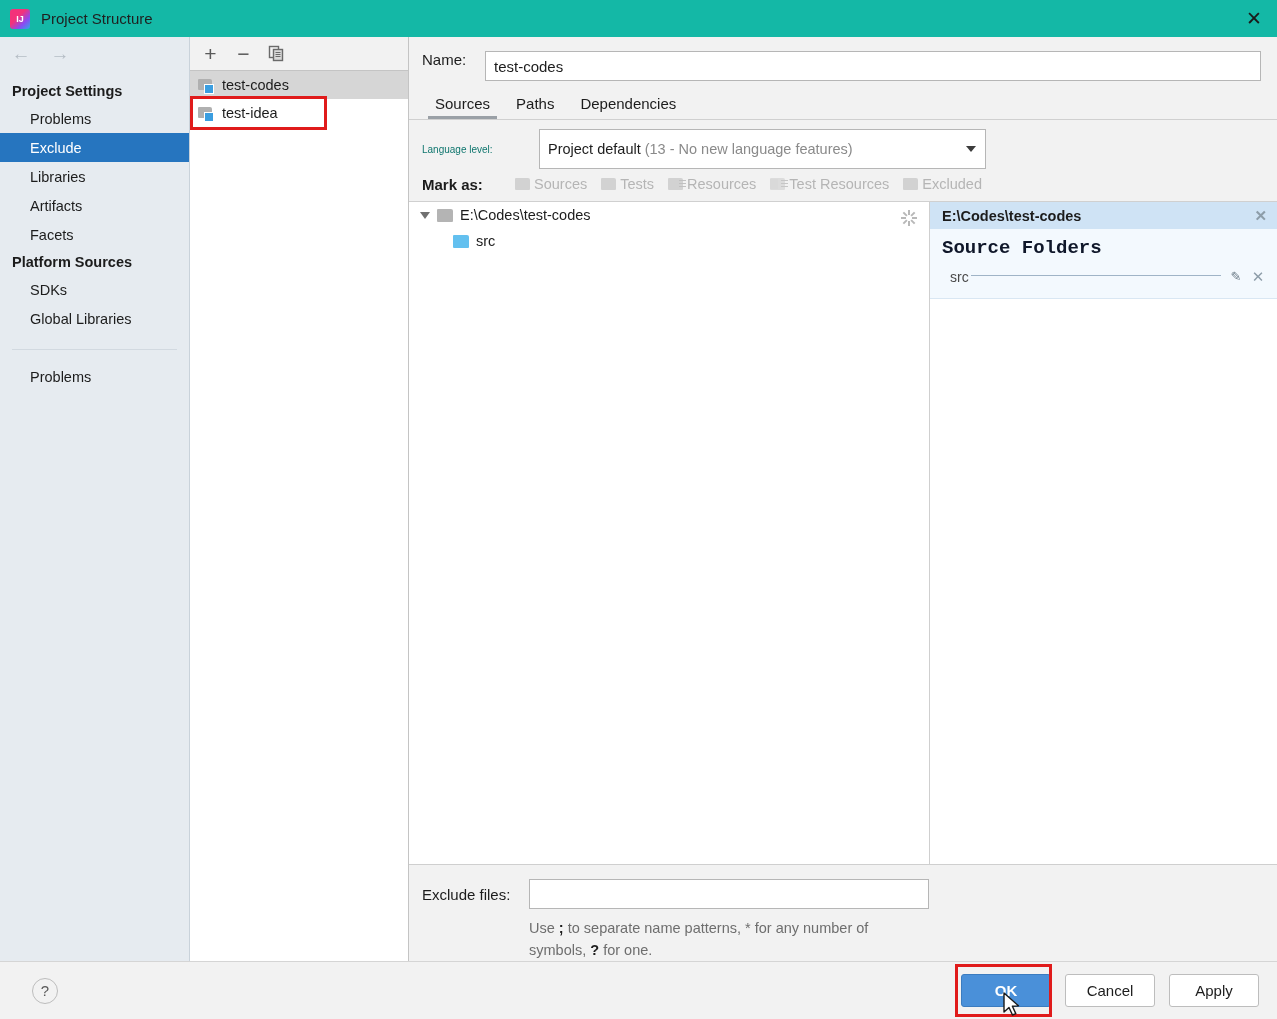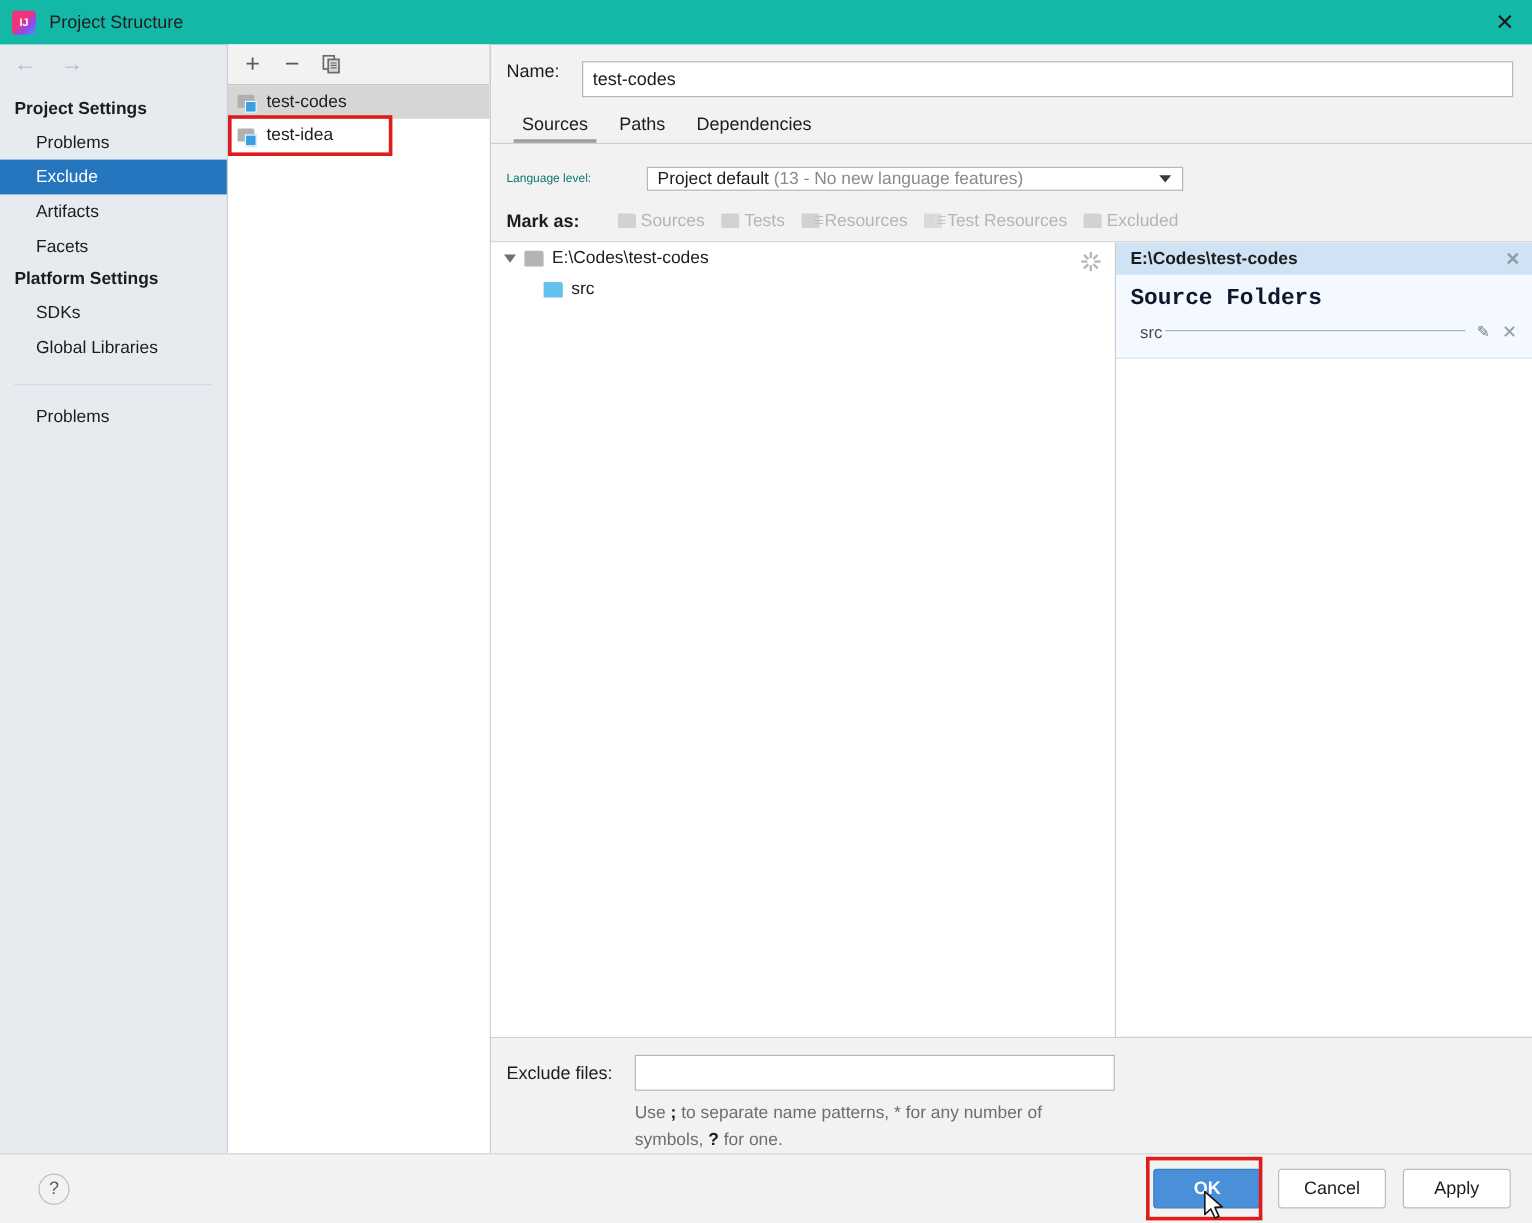--- a/index.html
+++ b/index.html
@@ -251,21 +251,21 @@
     flex: 0 0 45px;
   }
   .lang-label {
     font-size: 10px;
     color: #0f766e;
     width: 117px;
     flex: 0 0 117px;
   }
   .lang-combo {
     width: 447px;
-    height: 20px;
+    height: 40px;
     background: #ffffff;
     border: 1px solid #b6b6b6;
     display: flex;
     align-items: center;
     padding: 0 0 0 8px;
     font-size: 14.5px;
     color: #1c1c1c;
     position: relative;
     cursor: default;
   }
@@ -603,23 +603,24 @@
 
     <div class="sidebar">
       <div class="nav-arrows">
         <div class="nav-arrow">←</div>
         <div class="nav-arrow">→</div>
       </div>
       <div class="sidebar-list">
         <div class="sb-group">Project Settings</div>
         <div class="sb-item">Problems</div>
         <div class="sb-item selected">Exclude</div>
+        <div class="sb-item">Libraries</div>
         <div class="sb-item">Artifacts</div>
         <div class="sb-item">Facets</div>
-        <div class="sb-group">Platform Settings</div>
+        <div class="sb-group">Platform Sources</div>
         <div class="sb-item">SDKs</div>
         <div class="sb-item">Global Libraries</div>
         <div class="sb-sep"></div>
         <div class="sb-item">Problems</div>
       </div>
     </div>
 
     <div class="modpanel">
       <div class="mod-toolbar">
         <div class="tb-btn tb-plus">+</div>

